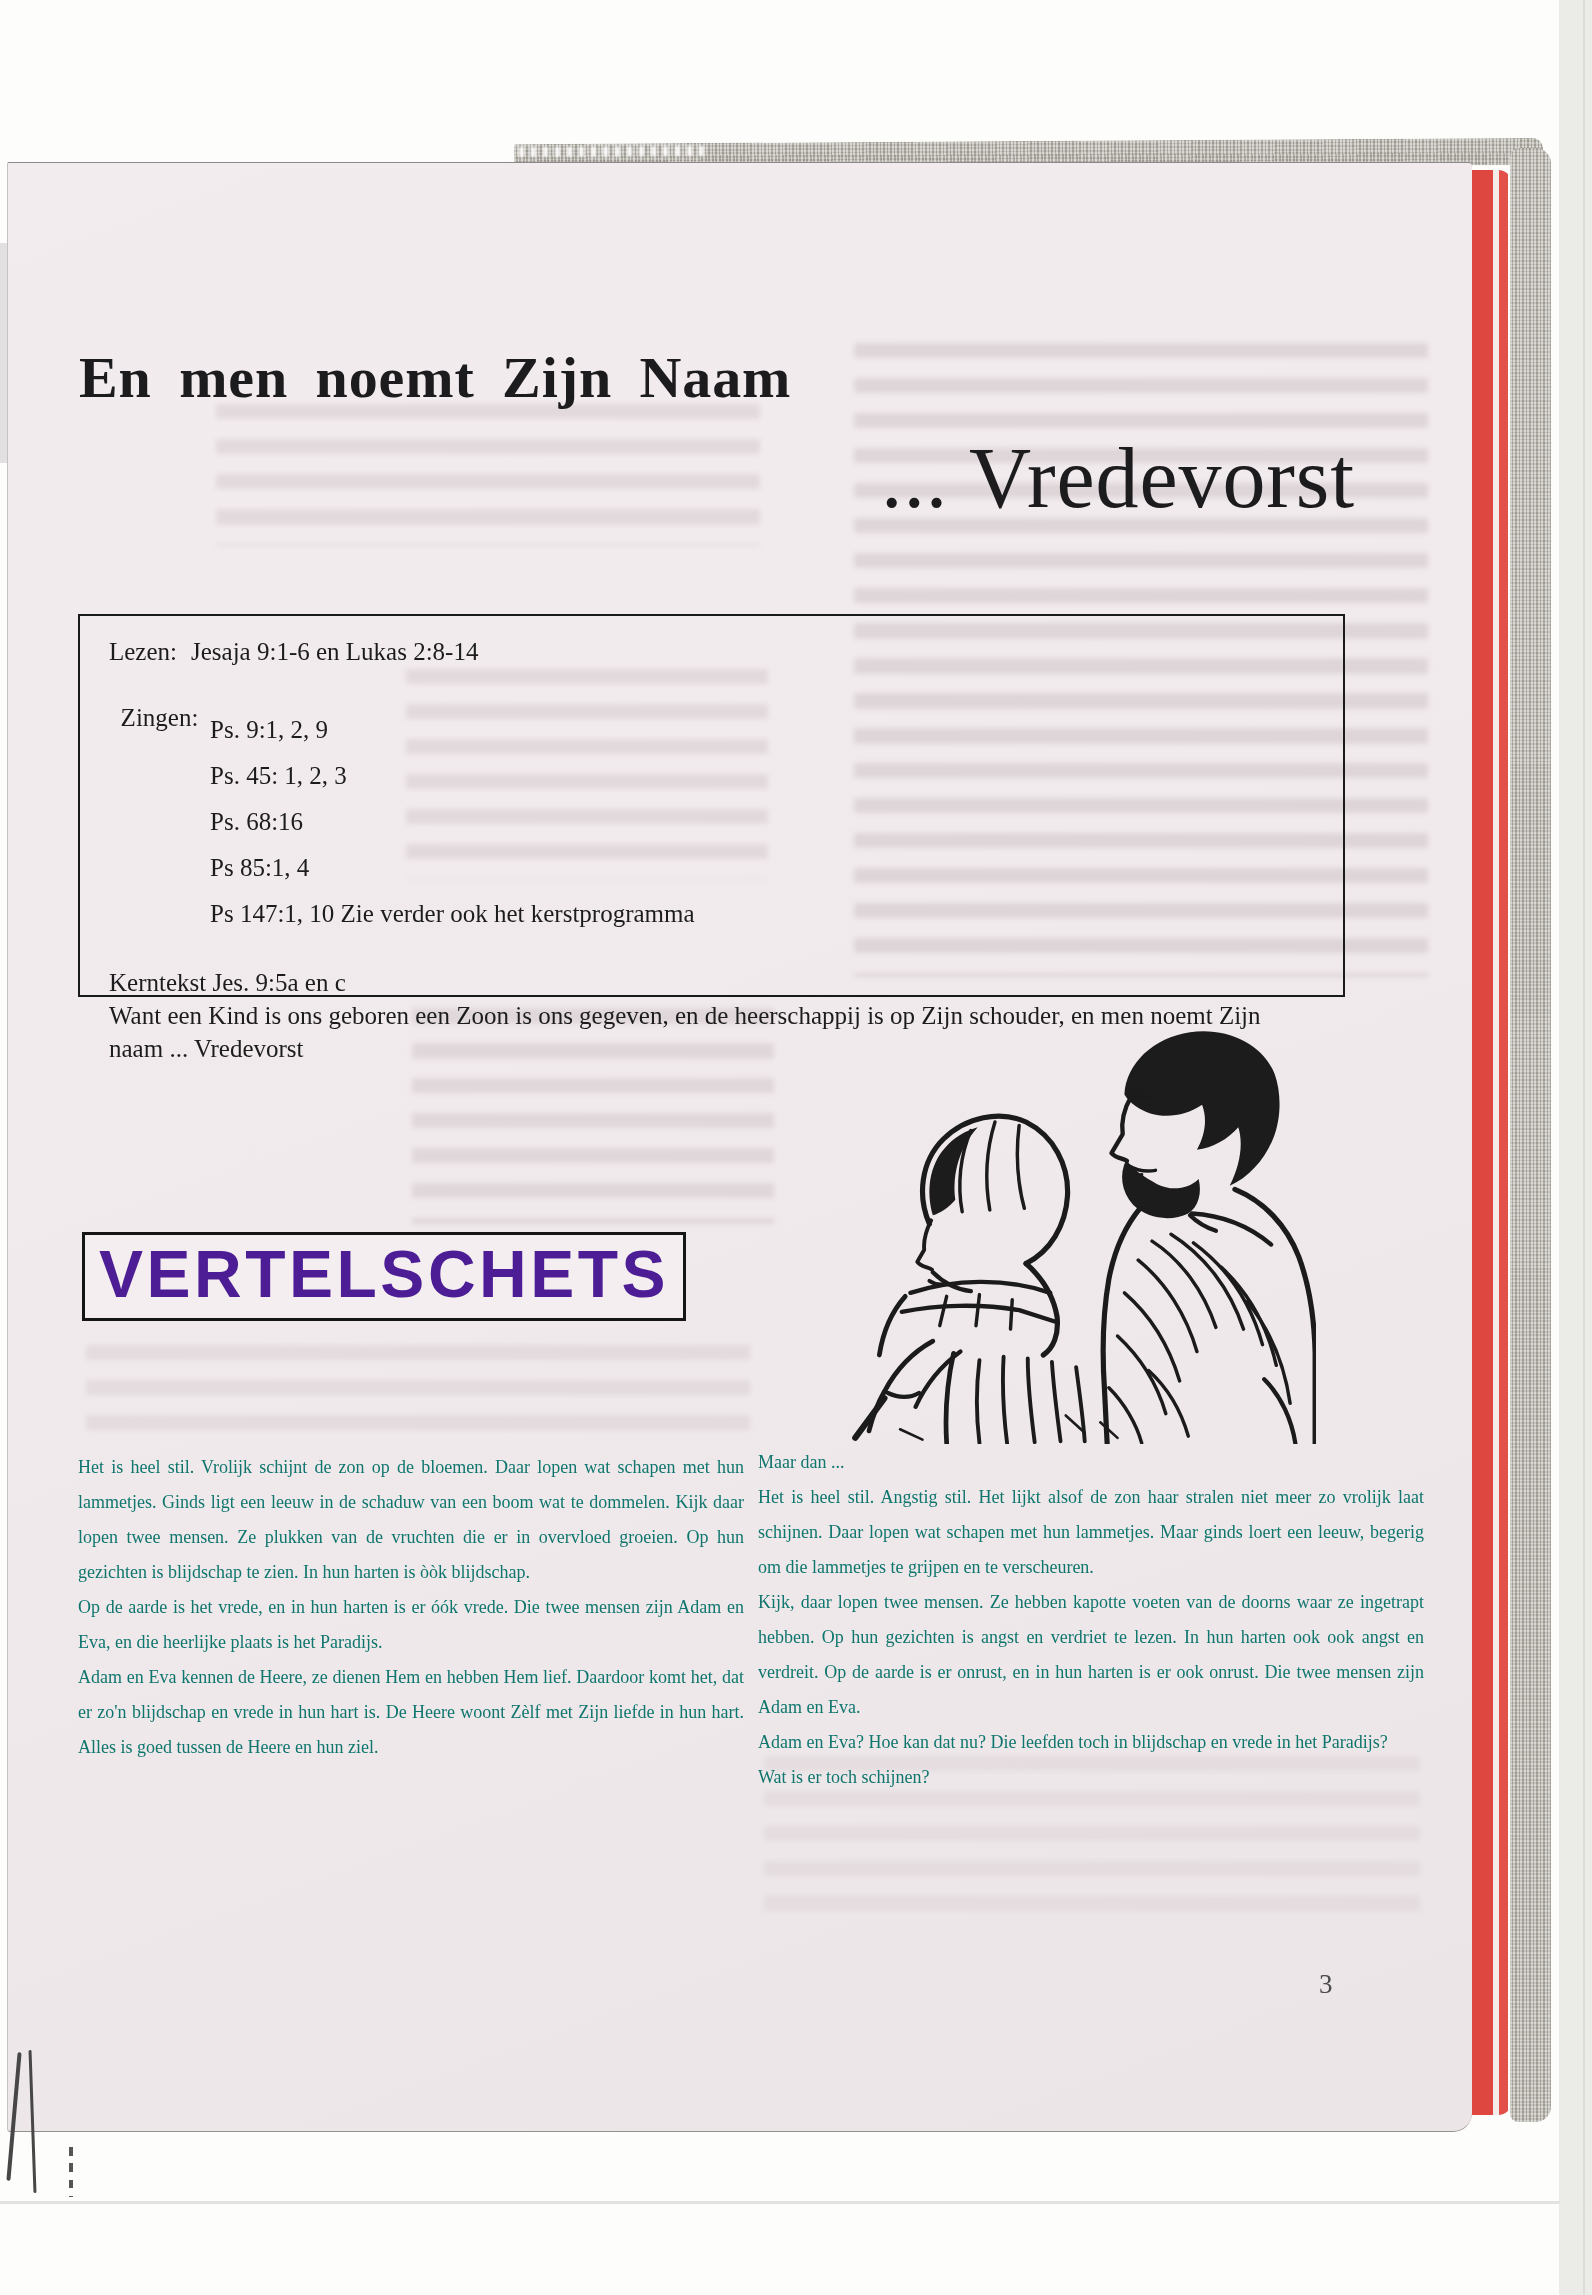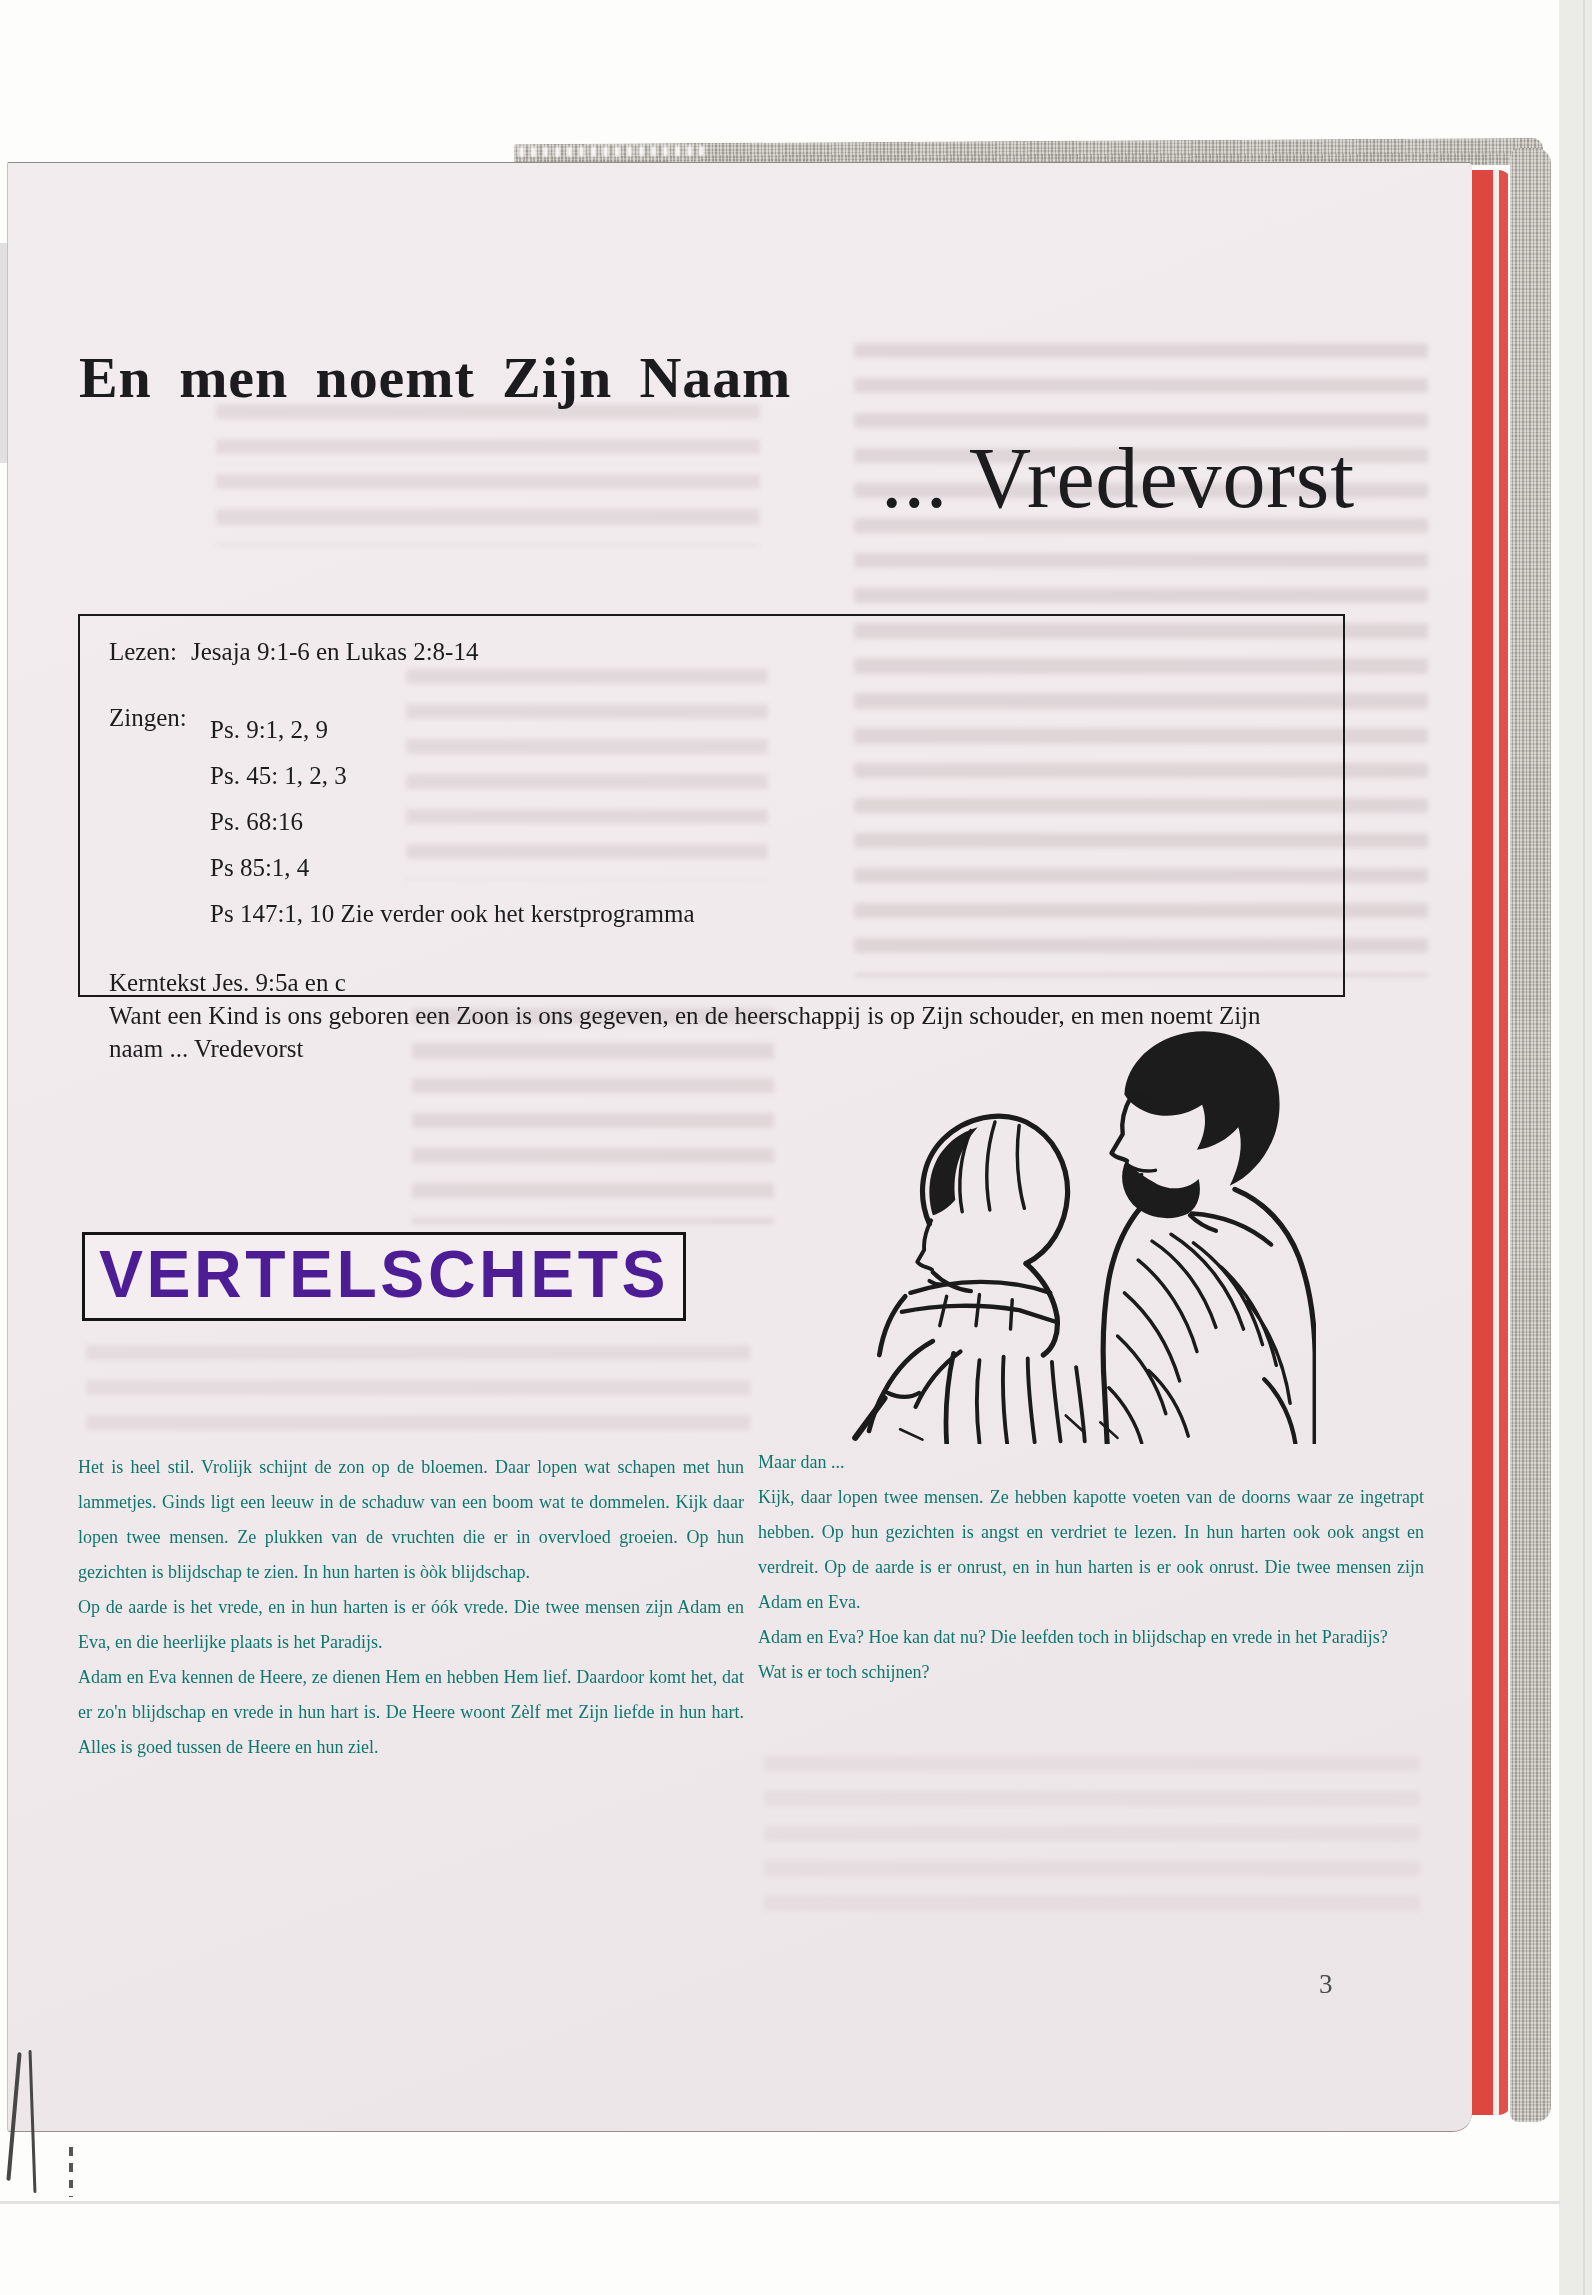--- a/index.html
+++ b/index.html
@@ -40,21 +40,21 @@
   .title-line1{position:absolute;left:79px;top:330px;font-size:58px;line-height:95px;
     font-weight:700;letter-spacing:0.9px;word-spacing:12px;white-space:nowrap;}
   .title-line2{position:absolute;left:0;top:431px;width:1355px;text-align:right;
     font-size:86px;line-height:95px;font-weight:400;letter-spacing:0.9px;white-space:nowrap;}
   
   .infobox{position:absolute;left:78px;top:614px;width:1267px;height:383px;box-sizing:border-box;
     border:2.6px solid #1a1a1a;padding:17.3px 24px 17.3px 29px;font-size:25px;line-height:33px;}
   .row-lezen{display:flex;margin-top:1.7px;}
   .row-lezen .lbl{margin-right:14px;}
   .row-zingen{display:flex;margin-top:33px;}
-  .row-zingen .lbl{min-width:101px;}
+  .row-zingen .lbl{min-width:101px;text-align:center;}
   .zingen-list div{line-height:34px;margin-top:12px;}
   .kern-head{margin-top:35px;}
   .kern-text{max-width:1210px;}
   
   .vertelschets{position:absolute;left:82px;top:1232px;border:3.5px solid #151515;
     padding:5.2px 14px 8.6px 14px;background:#f4eef0;
     font-family:"Liberation Sans", sans-serif;font-weight:700;font-size:66px;line-height:69px;
     letter-spacing:3.5px;color:#4c1d95;white-space:nowrap;}
   
   .illustration{position:absolute;left:850px;top:1008px;width:466px;height:436px;}
@@ -185,20 +185,21 @@
     </svg>
   </figure>
 
   <div class="col col-left">
       <p>Het is heel stil. Vrolijk schijnt de zon op de bloemen. Daar lopen wat schapen met hun lammetjes. Ginds ligt een leeuw in de schaduw van een boom wat te dommelen. Kijk daar lopen twee mensen. Ze plukken van de vruchten die er in overvloed groeien. Op hun gezichten is blijdschap te zien. In hun harten is òòk blijdschap.</p>
       <p>Op de aarde is het vrede, en in hun harten is er óók vrede. Die twee mensen zijn Adam en Eva, en die heerlijke plaats is het Paradijs.</p>
       <p>Adam en Eva kennen de Heere, ze dienen Hem en hebben Hem lief. Daardoor komt het, dat er zo'n blijdschap en vrede in hun hart is. De Heere woont Zèlf met Zijn liefde in hun hart. Alles is goed tussen de Heere en hun ziel.</p>
     </div>
   <div class="col col-right">
       <p>Maar dan ...</p>
+      <p>Het is heel stil. Angstig stil. Het lijkt alsof de zon haar stralen niet meer zo vrolijk laat schijnen. Daar lopen wat schapen met hun lammetjes. Maar ginds loert een leeuw, begerig om die lammetjes te grijpen en te verscheuren.</p>
       <p>Kijk, daar lopen twee mensen. Ze hebben kapotte voeten van de doorns waar ze ingetrapt hebben. Op hun gezichten is angst en verdriet te lezen. In hun harten ook ook angst en verdreit. Op de aarde is er onrust, en in hun harten is er ook onrust. Die twee mensen zijn Adam en Eva.</p>
       <p>Adam en Eva? Hoe kan dat nu? Die leefden toch in blijdschap en vrede in het Paradijs?</p>
       <p>Wat is er toch schijnen?</p>
     </div>
 
   <div class="page-number">3</div>
 
   <div class="scan-mark mark-a"></div>
   <div class="scan-mark mark-b"></div>
   <div class="scan-mark mark-c"></div>

